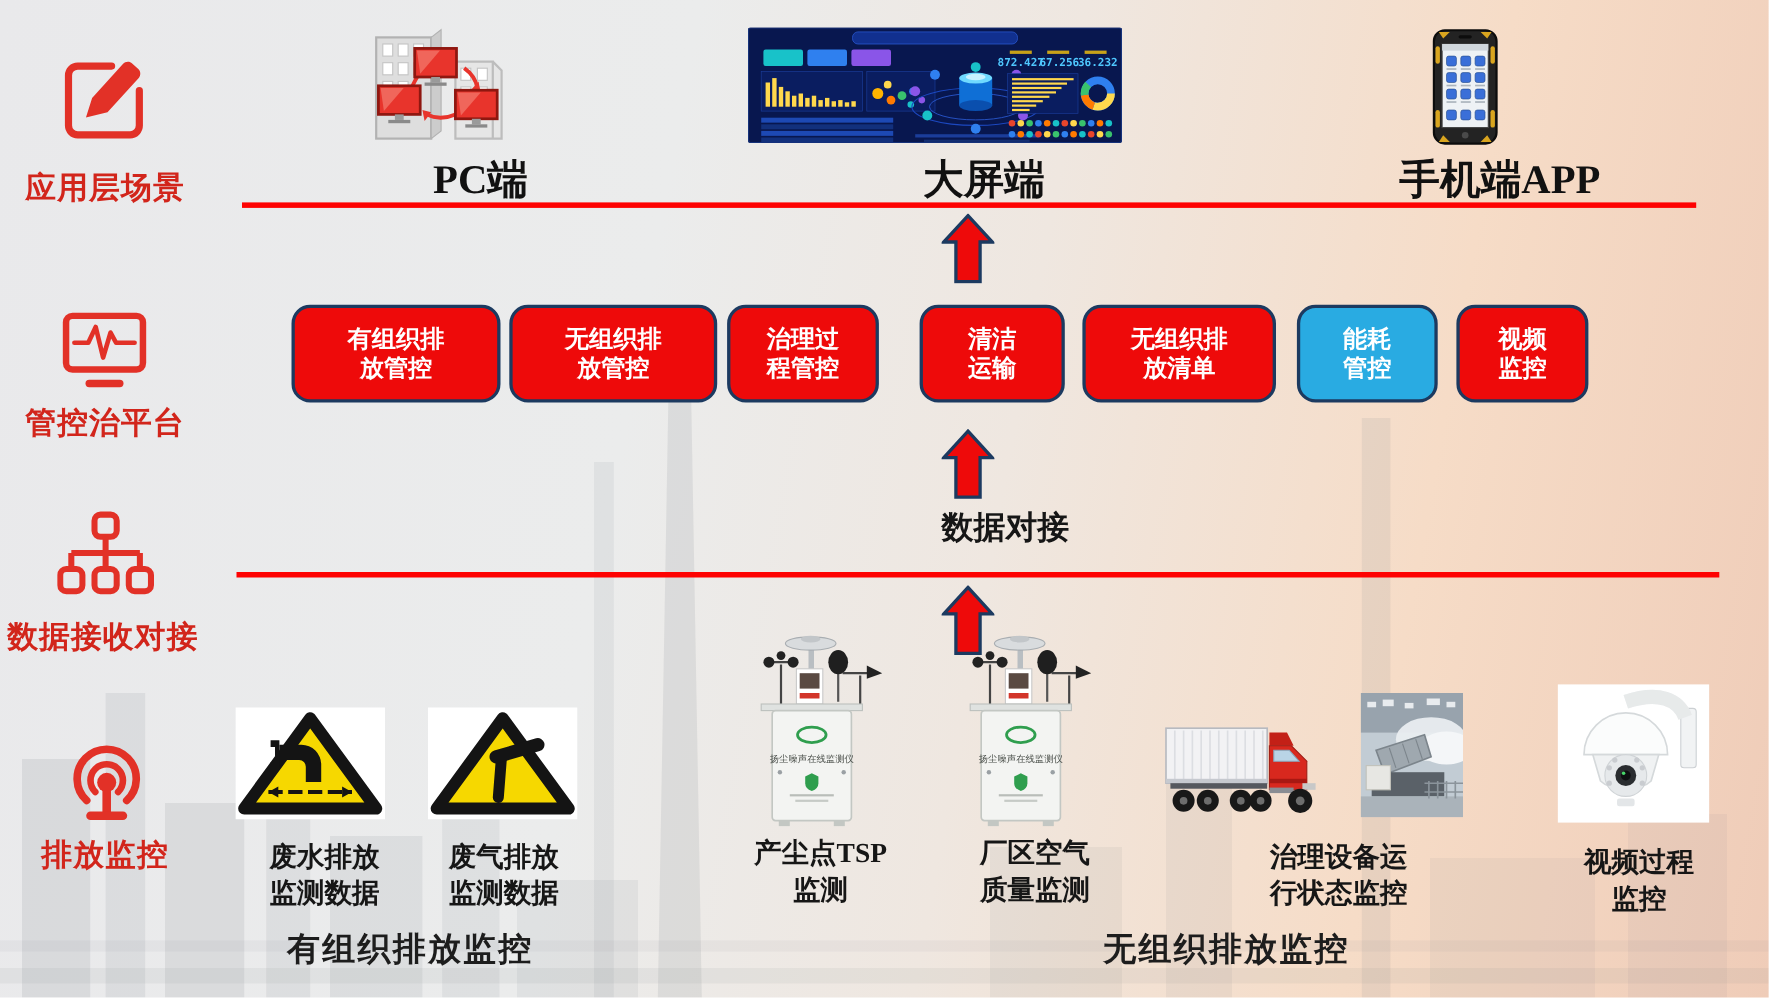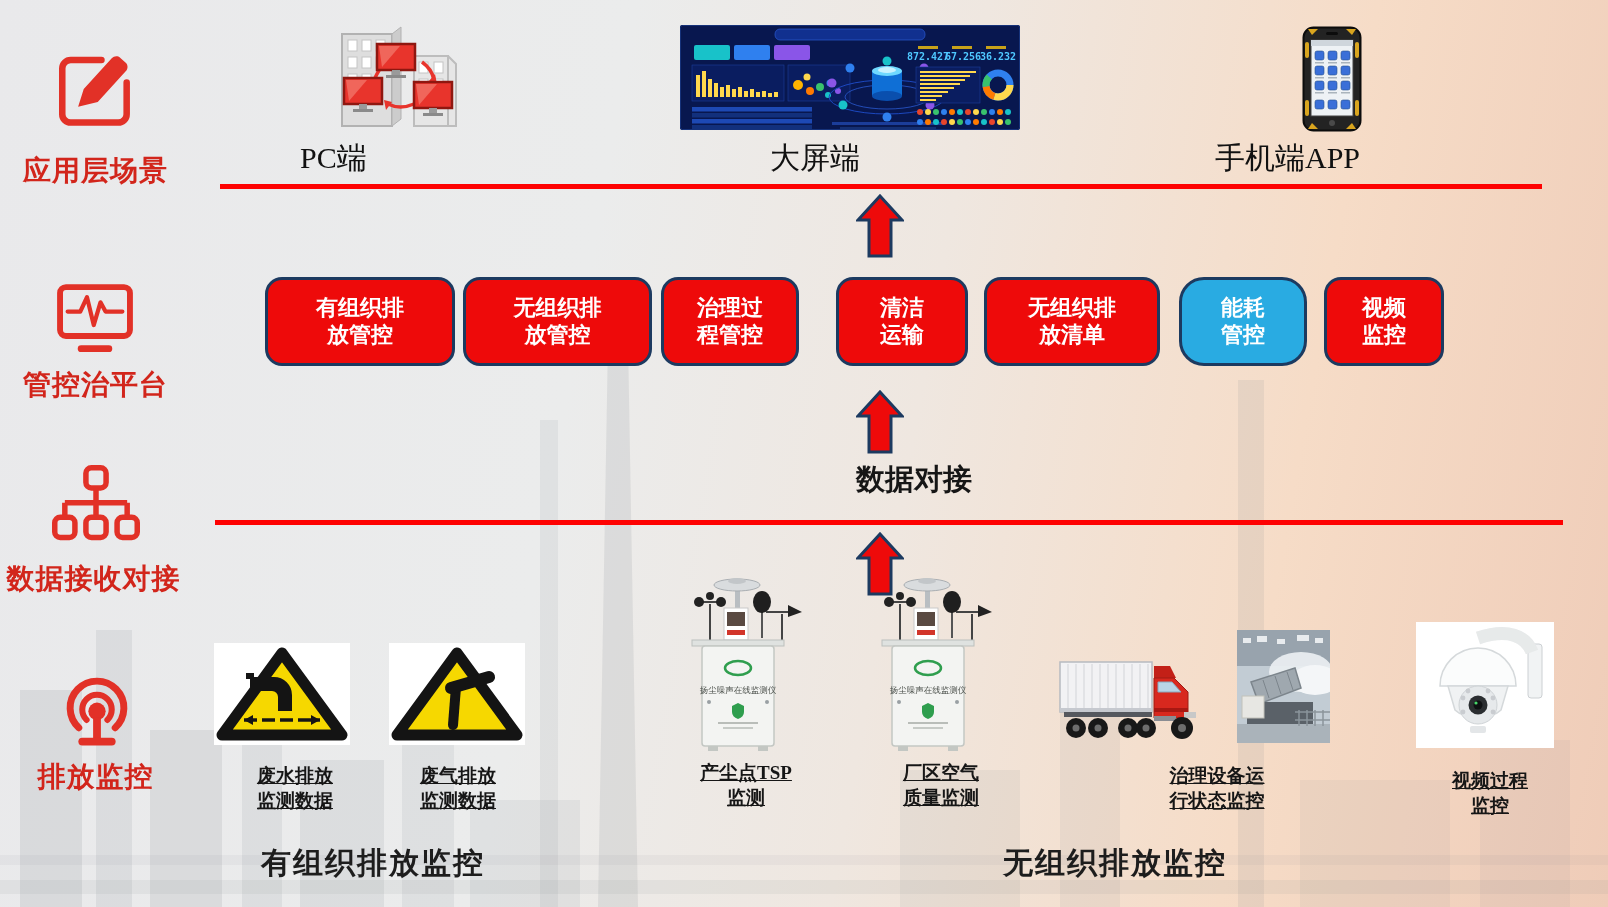--- a/index.html
+++ b/index.html
@@ -5,32 +5,32 @@
   html,body{margin:0;padding:0;}
   body{font-family:"Liberation Sans", sans-serif;}
   .canvas{position:relative;width:1608px;height:907px;overflow:hidden;
     background:linear-gradient(100deg,#e9e9eb 0%,#ebecec 36%,#efe7e0 56%,#f6dcc7 78%,#efccb8 100%);}
   .abs{position:absolute;}
   .bg-sil{left:0;top:300px;width:1608px;height:607px;pointer-events:none;}
   
   .nav-label{width:195px;text-align:center;color:#d2251b;font-weight:bold;
     font-size:28px;font-family:"Liberation Serif", serif;letter-spacing:1px;}
   
-  .top-label{text-align:left;color:#111;font-weight:normal;font-size:30px;
+  .top-label{text-align:right;color:#111;font-weight:bold;font-size:37px;
     font-family:"Liberation Serif", serif;}
   .redline{height:5px;background:#fe0202;}
   
   .module-btn{position:absolute;top:277px;height:89px;border:3px solid #1c3a60;border-radius:17px;
     display:flex;align-items:center;justify-content:center;color:#fff;font-weight:bold;
     font-size:22px;line-height:1.22;text-align:center;white-space:pre-line;
     font-family:"Liberation Serif", serif;box-sizing:border-box;}
   .mid-label{text-align:right;color:#161616;font-weight:600;font-size:29px;
     font-family:"Liberation Serif", serif;}
-  .dev-label{text-align:center;color:#161616;font-weight:bold;font-size:19px;line-height:1.32;
-    white-space:pre-line;font-family:"Liberation Serif", serif;text-decoration:underline;}
+  .dev-label{text-align:center;color:#161616;font-weight:bold;font-size:25px;line-height:1.32;
+    white-space:pre-line;font-family:"Liberation Serif", serif;}
   .group-label{text-align:center;color:#1d1d1d;font-weight:600;font-size:30px;
     font-family:"Liberation Serif", serif;letter-spacing:2px;}
 </style>
 </head>
 <body>
 
 <div class="canvas">
 
   <svg class="abs bg-sil" viewBox="0 0 1608 607">
     <g fill="#7a8089">
@@ -297,21 +297,21 @@
   <div class="module-btn" style="left: 265px; width: 190px; background: rgb(238, 10, 10);">有组织排
 放管控</div>
   <div class="module-btn" style="left: 463px; width: 189px; background: rgb(238, 10, 10);">无组织排
 放管控</div>
   <div class="module-btn" style="left: 661px; width: 138px; background: rgb(238, 10, 10);">治理过
 程管控</div>
   <div class="module-btn" style="left: 836px; width: 132px; background: rgb(238, 10, 10);">清洁
 运输</div>
   <div class="module-btn" style="left: 984px; width: 176px; background: rgb(238, 10, 10);">无组织排
 放清单</div>
-  <div class="module-btn" style="left: 1179px; width: 128px; background: rgb(41, 171, 226); border-radius: 25px;">能耗
+  <div class="module-btn" style="left: 1179px; width: 128px; background: rgb(41, 171, 226);">能耗
 管控</div>
   <div class="module-btn" style="left: 1324px; width: 120px; background: rgb(238, 10, 10);">视频
 监控</div>
 
   <svg class="abs" style="left:856px;top:390px;width:48px;height:64px" viewBox="0 0 48 64">
     <polygon points="24,2 46,26 35,26 35,62 13,62 13,26 2,26" fill="#ee0a0a" stroke="#1c3a60" stroke-width="3"></polygon>
   </svg>
 
   <div class="abs mid-label" style="left:772px;top:460px;width:200px">数据对接</div>
 

